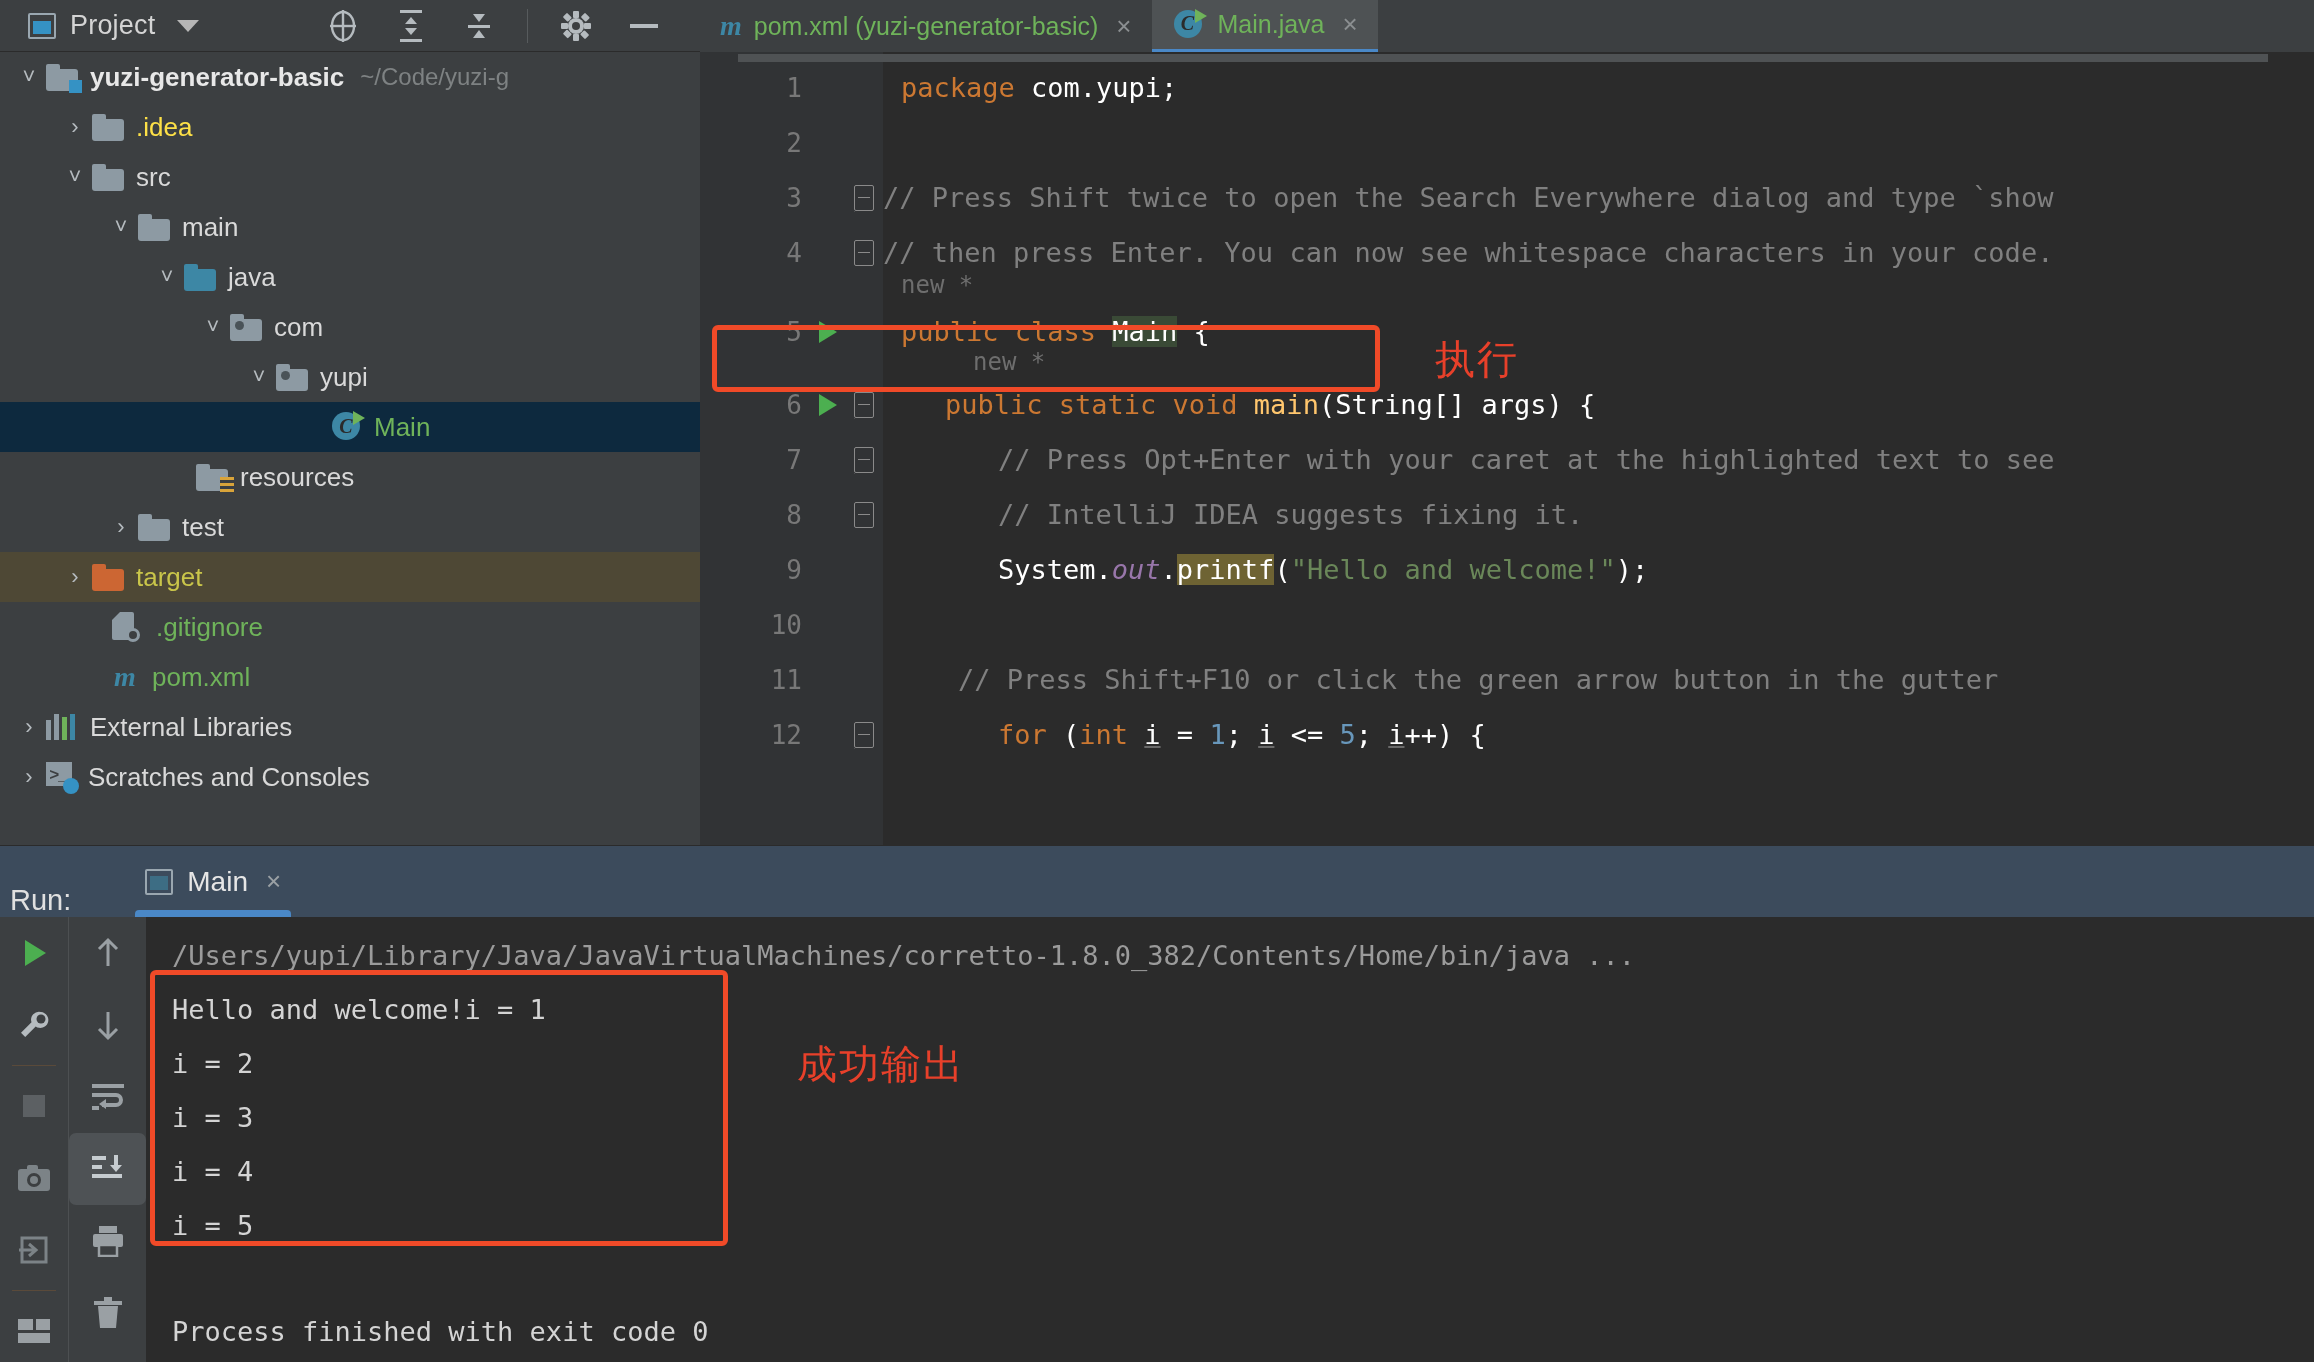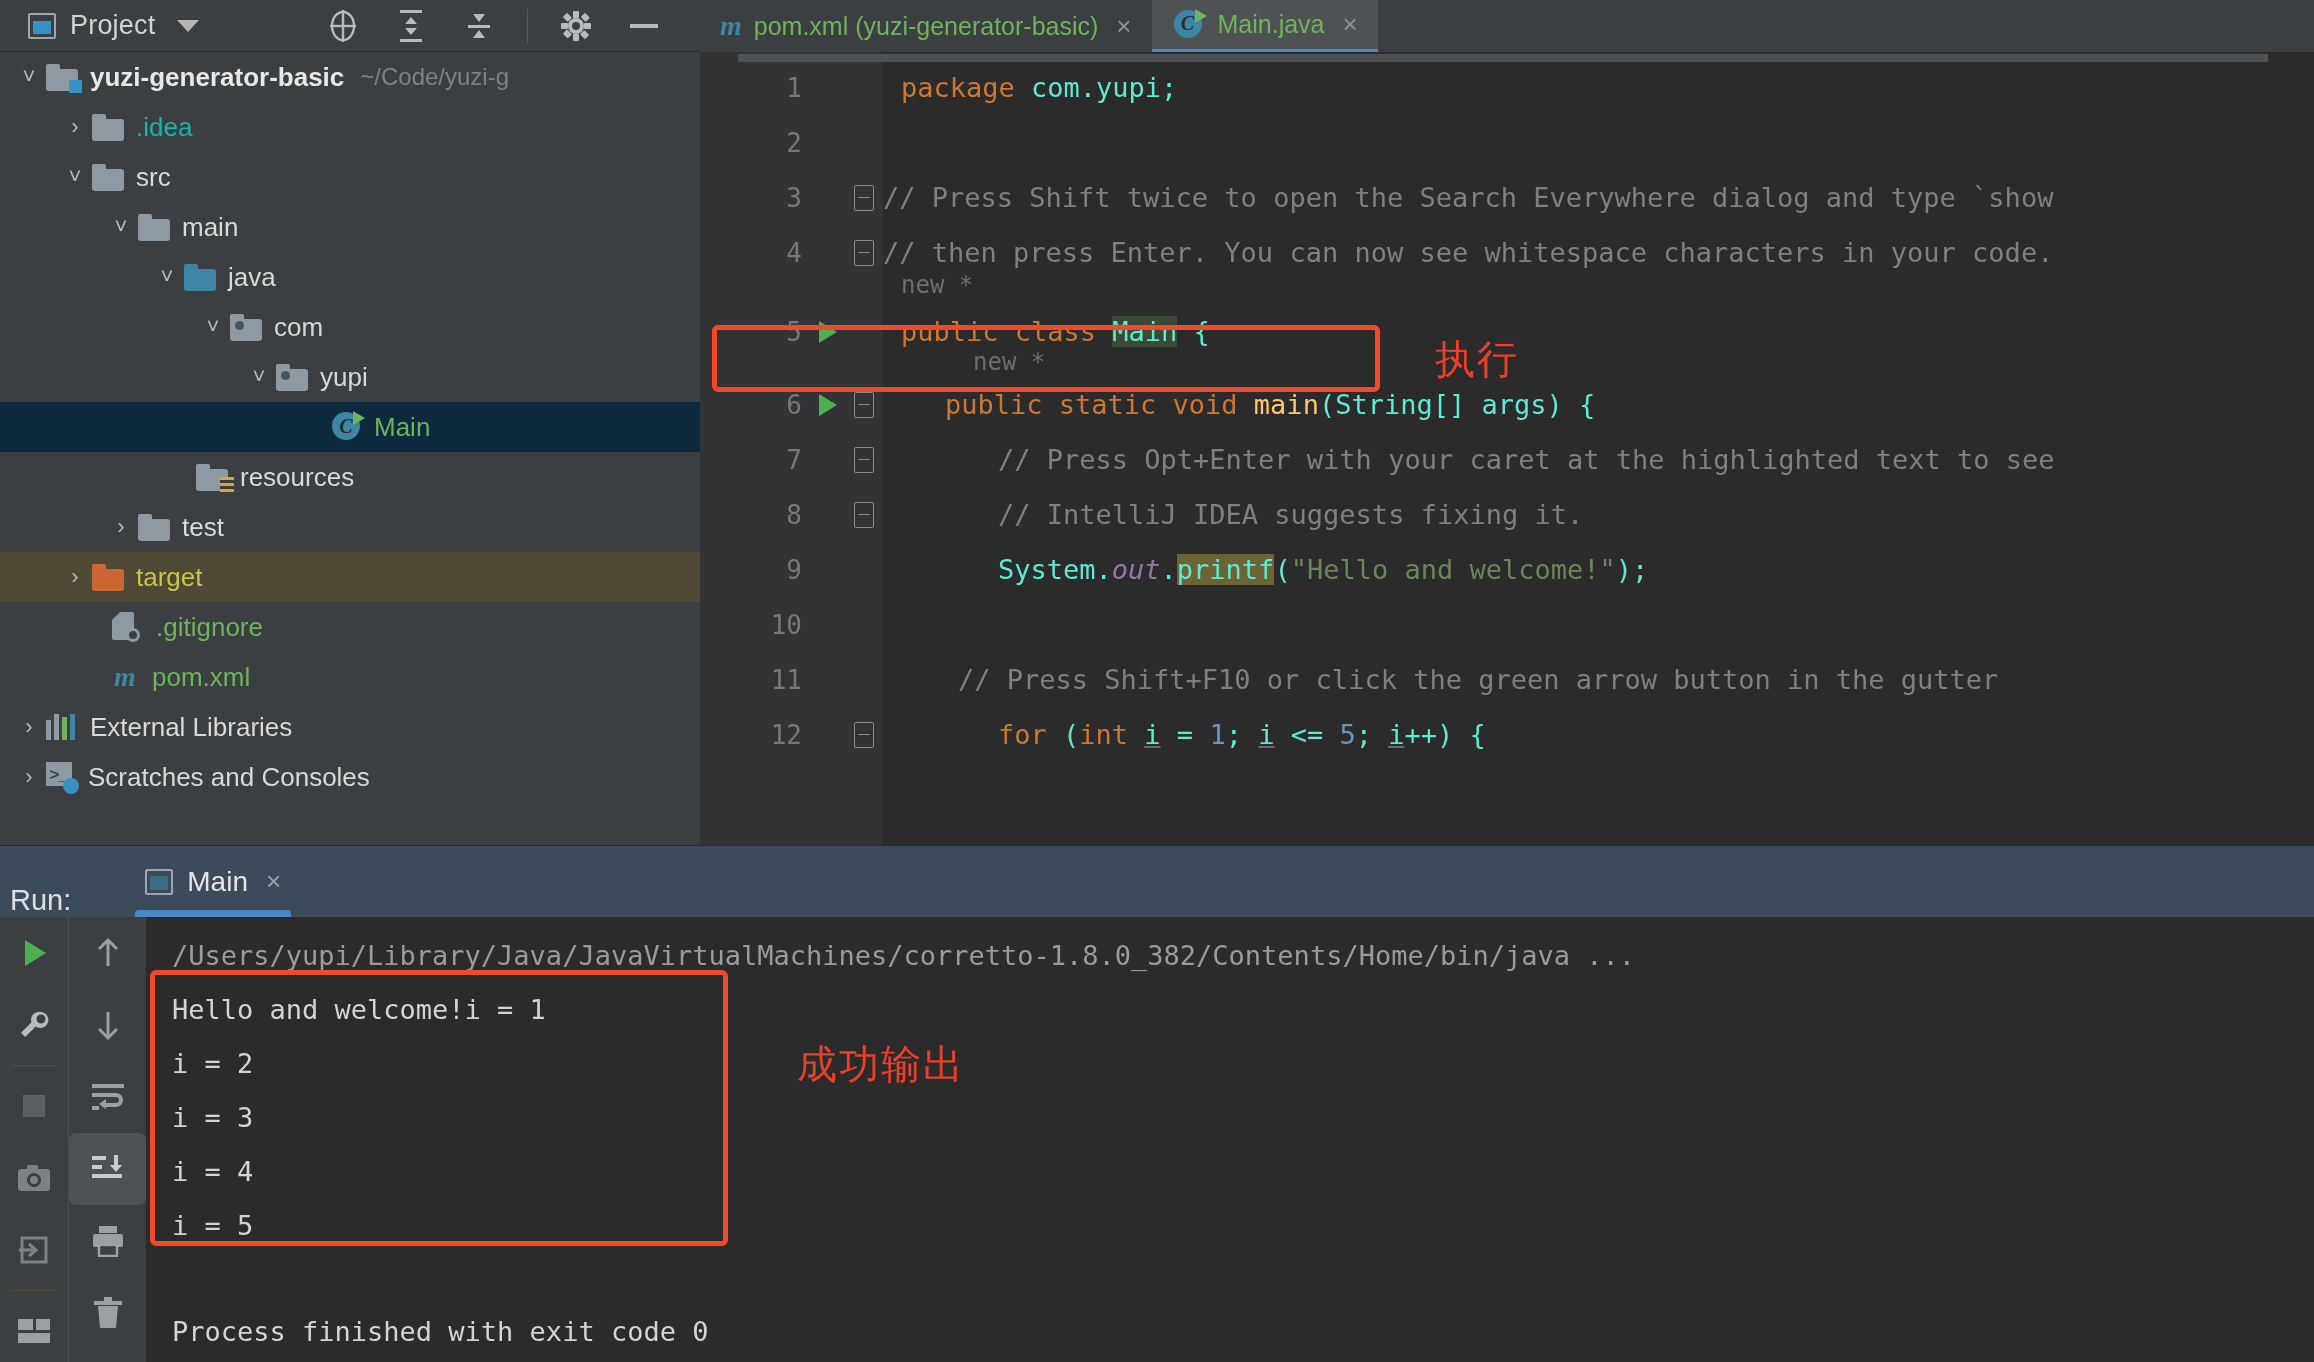--- a/index.html
+++ b/index.html
@@ -109,21 +109,21 @@
   .fmark.top { border-radius: 2px; }
   .fmark.top::after { content:""; position:absolute; left:3px; top:11px; width:12px;height:1.5px;background:#8a8a8a; }
   .fmark.top::before{ content:""; position:absolute; left:-1.5px; top:25px; width:20px;height:9px;
                       border-left:1.5px solid #8a8a8a;border-right:1.5px solid #8a8a8a;
                       clip-path: polygon(0 0,100% 0,50% 100%); }
   .fmark.end { border-radius:2px; }
   .fmark.end::after { content:""; position:absolute; left:3px; top:11px; width:12px;height:1.5px;background:#8a8a8a; }
   .code { font-size: 27px; white-space: pre; letter-spacing: 0px; }
   .k  { color: #cc7832; }  
   .cm { color: #808080; }  
-  .pl { color: #5eead4; }  
+  .pl { color: #ffffff; }  
   .st { color: #6a8759; }  
   .nm { color: #6897bb; }  
   .fn { color: #ffc66d; }  
   .fld{ color: #9876aa; font-style: italic; } 
   .ul { text-decoration: underline; text-decoration-color:#6a6a6a; }
   .hl-green { background: #3a4a36; }
   .hl-olive { background: #6e6333; }
   .newlbl { color: #6e6e6e; font-size: 24px; }
 
   .redbox {
@@ -231,21 +231,21 @@
       <span class="tlabel bold">yuzi-generator-basic</span>
       <span class="tpath">~/Code/yuzi-g</span>
     </div>
 
     <div class="trow" style="padding-left:58px">
       <span class="arrow">›</span>
       <span class="fico">
           <i class="tab"></i>
           <i class="body"></i>
         </span>
-      <span class="tlabel" style="color:#14b8a6">.idea</span>
+      <span class="tlabel" style="color:#fde047">.idea</span>
     </div>
 
     <div class="trow" style="padding-left:58px">
       <span class="arrow">˅</span>
       <span class="fico">
           <i class="tab"></i>
           <i class="body"></i>
         </span>
       <span class="tlabel">src</span>
     </div>

